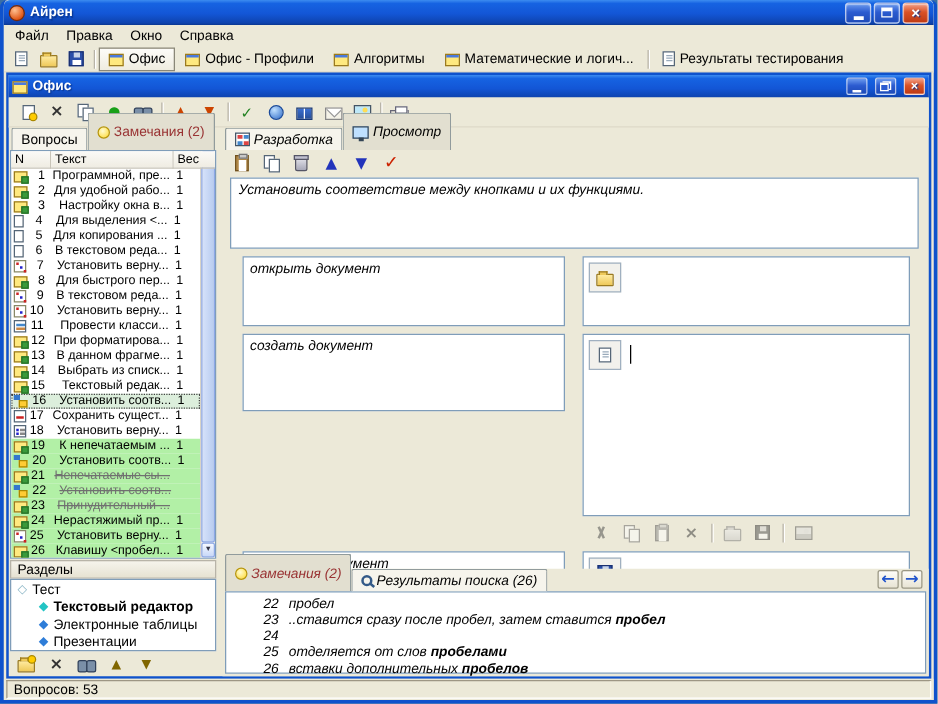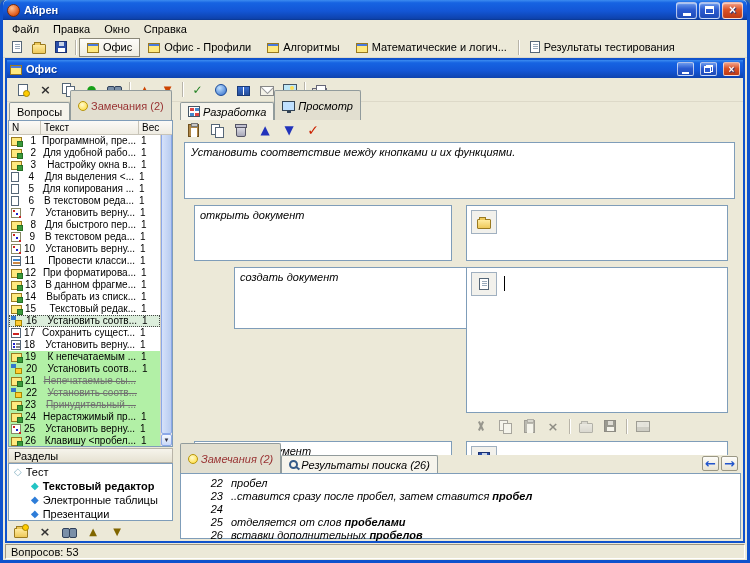--- a/index.html
+++ b/index.html
@@ -96,21 +96,21 @@
 .lp-toolbar { position:absolute; left:0; right:0; top:420px; height:19px; display:flex; align-items:center; padding-left:3px; gap:2px; }
 
 
 .right-panel { position:absolute; left:171px; right:0; top:0; bottom:0;font-style:italic; }
 .rp-toolbar { position:absolute; left:4px; top:18px; height:20px; display:flex; align-items:center; gap:2px; }
 .qbox { position:absolute; left:6px; right:8px; top:40px; height:57px; background:#fff;
   border:1px solid #7F9DB9; padding:3px 6px; }
 .pairbox { position:absolute; background:#fff; border:1px solid #7F9DB9; padding:3px 5px; overflow:hidden; }
 .pl1 { left:16px; width:258px; top:103px; height:56px; }
 .pr1 { left:288px; width:262px; top:103px; height:56px; padding:0; }
-.pl2 { left:16px; width:258px; top:165px; height:62px;margin-left:40px; }
+.pl2 { left:16px; width:258px; top:165px; height:62px; }
 .pr2 { left:288px; width:262px; top:165px; height:146px; padding:0; }
 .pl3 { left:16px; width:258px; top:339px; height:50px; }
 .pr3 { left:288px; width:262px; top:339px; height:50px; padding:0; }
 .pair-btn { display:inline-flex; align-items:center; justify-content:center; width:26px; height:24px;
   border:1px solid #A0B0C0; background:#F2F1EC; margin:4px 0 0 4px; vertical-align:top; }
 .caret { display:inline-block; width:1px; height:15px; background:#000; margin:8px 0 0 7px; vertical-align:top; }
 .ed-toolbar { position:absolute; left:292px; top:315px; height:18px; display:flex; align-items:center; gap:2px; }
 .hsplit { position:absolute; left:0; right:0; top:349px; height:4px; }
 .rp-bottom { position:absolute; left:0; right:0; top:353px; bottom:0; background:#ECE9D8; }
 .rb-arrows { position:absolute; right:5px; top:1px; display:flex; gap:2px; }

